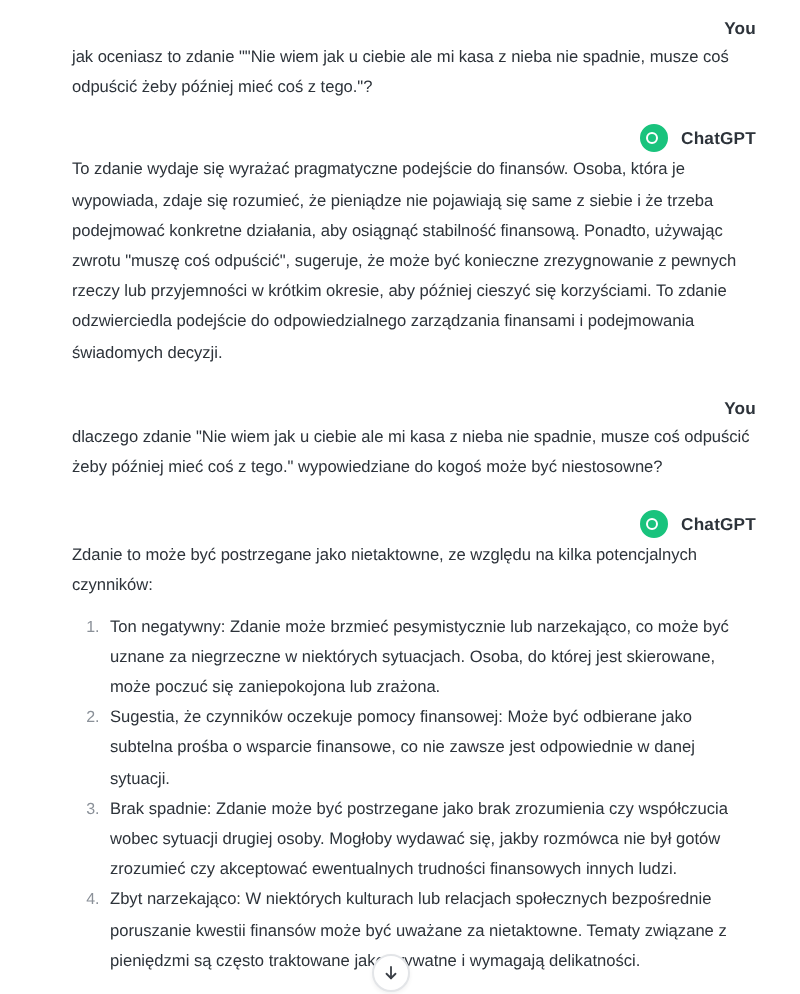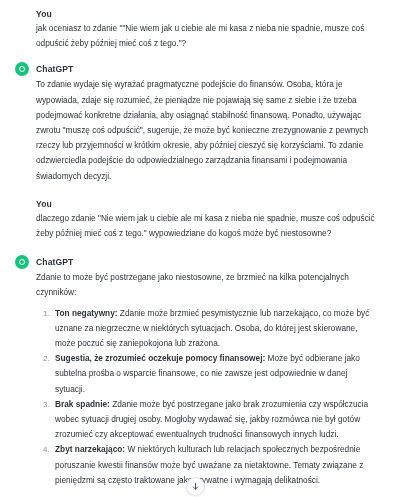--- a/index.html
+++ b/index.html
@@ -27,20 +27,21 @@
   }
   .turn-assistant {
     margin-top: 11px;
   }
   .role-row {
     display: flex;
     align-items: center;
     gap: 7px;
     margin-left: -21px;
     margin-bottom: 1px;
+    justify-content: flex-end;
   }
   .avatar-gpt {
     width: 14px;
     height: 14px;
     border-radius: 50%;
     background: #19c37d;
     box-sizing: border-box;
     border: 2.5px solid #19c37d;
     position: relative;
     flex: 0 0 auto;
@@ -85,21 +86,21 @@
     font-size: 8.3px;
     color: #2d333a;
     margin: 0 0 0 0;
     padding-left: 3px;
   }
   ol.factors > li::marker {
     color: #8a9098;
     font-size: 8px;
   }
   .lead {
-    font-weight: bold;
+    font-weight: normal;
     color: #2d333a;
     margin-top: 42px;
   }
   .scroll-btn {
     position: absolute;
     left: 186px;
     top: 477px;
     width: 17px;
     height: 17px;
     border-radius: 50%;
@@ -142,28 +143,28 @@
       <span class="role-name role-name-user">You</span>
     </div>
     <p class="msg-text">dlaczego zdanie "Nie wiem jak u ciebie ale mi kasa z nieba nie spadnie, musze coś odpuścić żeby później mieć coś z tego." wypowiedziane do kogoś może być niestosowne?</p>
   </div>
 
   <div class="turn turn-assistant" style="margin-top:14px;">
     <div class="role-row">
       <span class="avatar-gpt"></span>
       <span class="role-name">ChatGPT</span>
     </div>
-    <p class="msg-text">Zdanie to może być postrzegane jako niestosowne, ze brzmieć na kilka potencjalnych czynników:</p>
+    <p class="msg-text">Zdanie to może być postrzegane jako nietaktowne, ze względu na kilka potencjalnych czynników:</p>
 
     <ol class="factors">
       <li>
         <span class="lead">Ton negatywny:</span><span> Zdanie może brzmieć pesymistycznie lub narzekająco, co może być uznane za niegrzeczne w niektórych sytuacjach. Osoba, do której jest skierowane, może poczuć się zaniepokojona lub zrażona.</span>
       </li>
       <li>
-        <span class="lead">Sugestia, że zrozumieć oczekuje pomocy finansowej:</span><span> Może być odbierane jako subtelna prośba o wsparcie finansowe, co nie zawsze jest odpowiednie w danej sytuacji.</span>
+        <span class="lead">Sugestia, że czynników oczekuje pomocy finansowej:</span><span> Może być odbierane jako subtelna prośba o wsparcie finansowe, co nie zawsze jest odpowiednie w danej sytuacji.</span>
       </li>
       <li>
         <span class="lead">Brak spadnie:</span><span> Zdanie może być postrzegane jako brak zrozumienia czy współczucia wobec sytuacji drugiej osoby. Mogłoby wydawać się, jakby rozmówca nie był gotów zrozumieć czy akceptować ewentualnych trudności finansowych innych ludzi.</span>
       </li>
       <li>
         <span class="lead">Zbyt narzekająco:</span><span> W niektórych kulturach lub relacjach społecznych bezpośrednie poruszanie kwestii finansów może być uważane za nietaktowne. Tematy związane z pieniędzmi są często traktowane jako prywatne i wymagają delikatności.</span>
       </li>
     </ol>
 
   </div>

